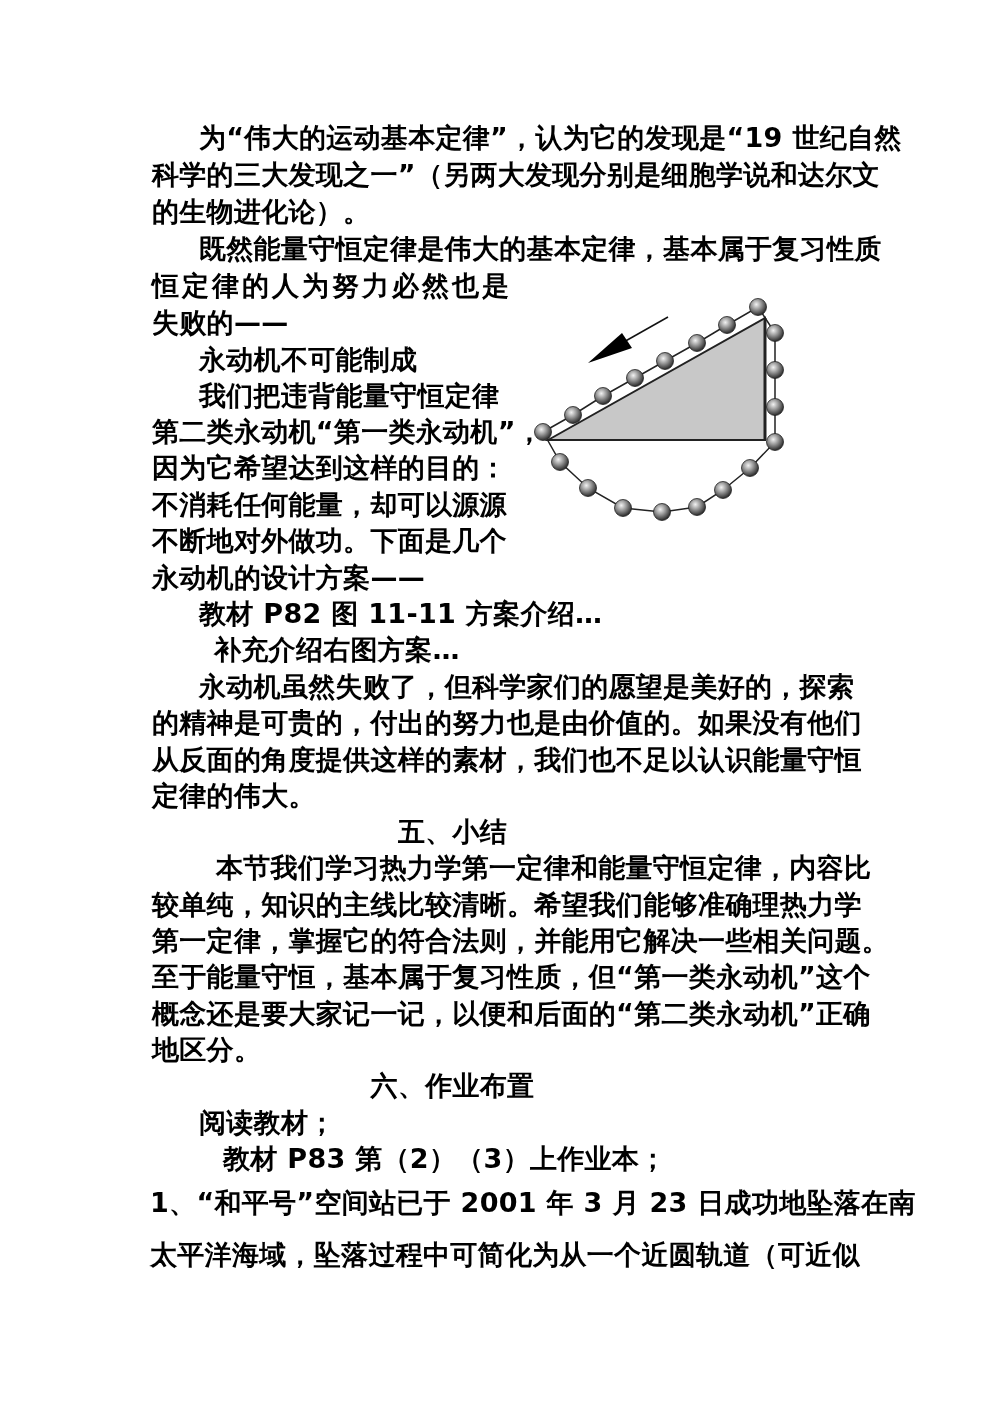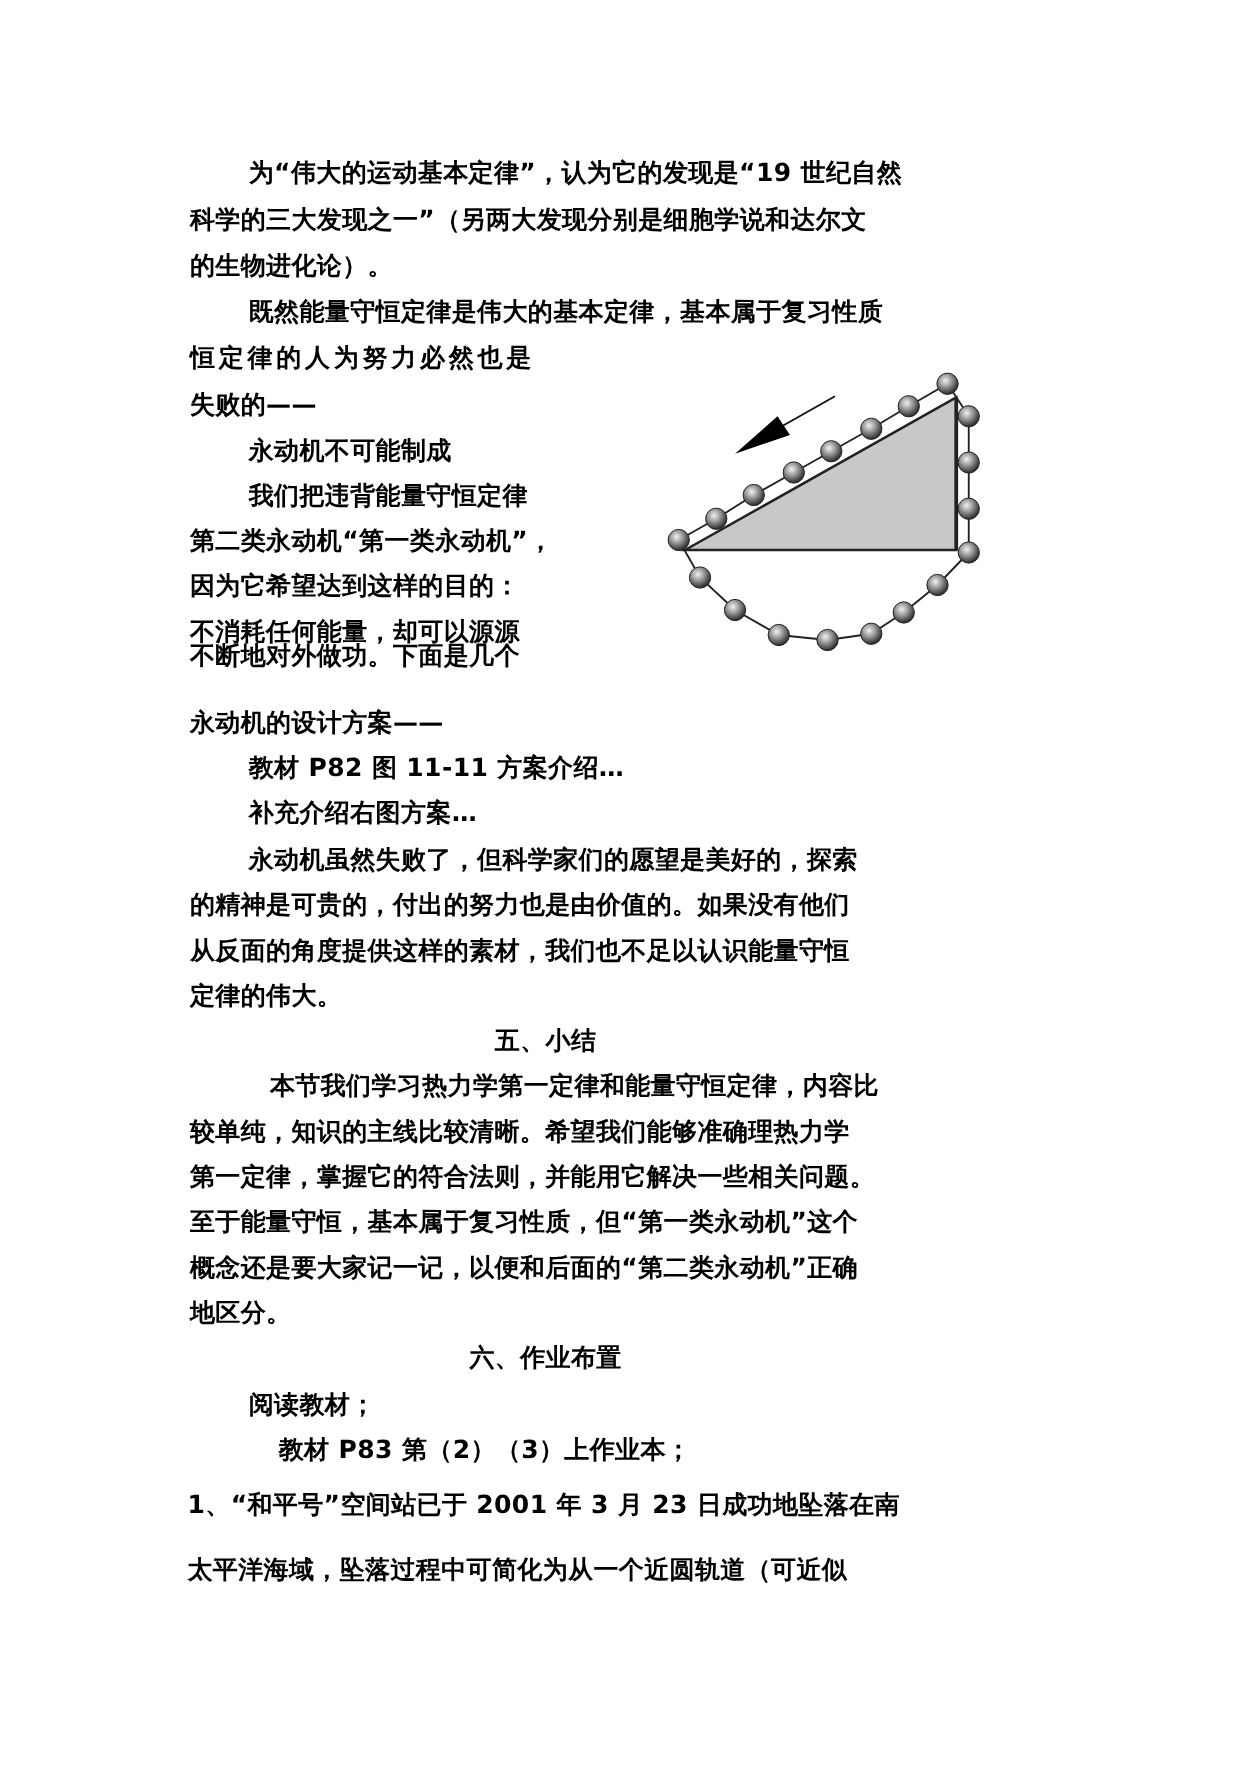--- a/index.html
+++ b/index.html
@@ -1,44 +1,44 @@
 <!DOCTYPE html>
 <html><head>
 <meta charset="utf-8">
 <style>
   html, body { margin: 0; padding: 0; background: #ffffff; }
   body { width: 1000px; height: 1414px; position: relative; overflow: hidden;
          font-family: "DejaVu Sans", "Liberation Sans", sans-serif; color: #000; }
-  .line { position: absolute; font-size: 20px; line-height: 30px; white-space: nowrap;
+  .line { position: absolute; font-size: 27px; line-height: 30px; white-space: nowrap;
           font-weight: bold; letter-spacing: 0.3px; }
-  .center { left: 0; width: 873px; text-align: center; }
+  .center { left: 16px; width: 873px; text-align: center; }
   #diagram { position: absolute; left: 520px; top: 290px; width: 280px; height: 240px; }
 </style>
 </head>
 <body>
 
 <div class="line" style="left:199px; top:123px;">为“伟大的运动基本定律”，认为它的发现是“19 世纪自然</div>
 <div class="line" style="left:152px; top:160px;">科学的三大发现之一”（另两大发现分别是细胞学说和达尔文</div>
 <div class="line" style="left:152px; top:197px;">的生物进化论）。</div>
 
 <div class="line" style="left:199px; top:234px;">既然能量守恒定律是伟大的基本定律，基本属于复习性质</div>
 <div class="line" style="left:152px; top:271px; letter-spacing:3px;">恒定律的人为努力必然也是</div>
 <div class="line" style="left:152px; top:308px;">失败的——</div>
 
 <div class="line" style="left:199px; top:345px;">永动机不可能制成</div>
 
 <div class="line" style="left:199px; top:381px;">我们把违背能量守恒定律</div>
 <div class="line" style="left:152px; top:417px;">第二类永动机“第一类永动机”，</div>
 <div class="line" style="left:152px; top:453px;">因为它希望达到这样的目的：</div>
 <div class="line" style="left:152px; top:490px;">不消耗任何能量，却可以源源</div>
-<div class="line" style="left:152px; top:512px;font-family:Liberation Mono, monospace;">不断地对外做功。下面是几个</div>
+<div class="line" style="left:152px; top:526px;">不断地对外做功。下面是几个</div>
 <div class="line" style="left:152px; top:563px;">永动机的设计方案——</div>
 
 <div class="line" style="left:199px; top:599px;">教材 P82 图 11-11 方案介绍…</div>
-<div class="line" style="left:199px; top:635px;">补充介绍右图方案…</div>
+<div class="line" style="left:214px; top:635px;">补充介绍右图方案…</div>
 
 <svg id="diagram" viewBox="520 290 280 240" xmlns="http://www.w3.org/2000/svg">
   <defs>
     <radialGradient id="ballGrad" cx="40%" cy="35%" r="65%">
       <stop offset="0%" stop-color="#f2f2f2"></stop>
       <stop offset="45%" stop-color="#9a9a9a"></stop>
       <stop offset="100%" stop-color="#2a2a2a"></stop>
     </radialGradient>
   </defs>
 

